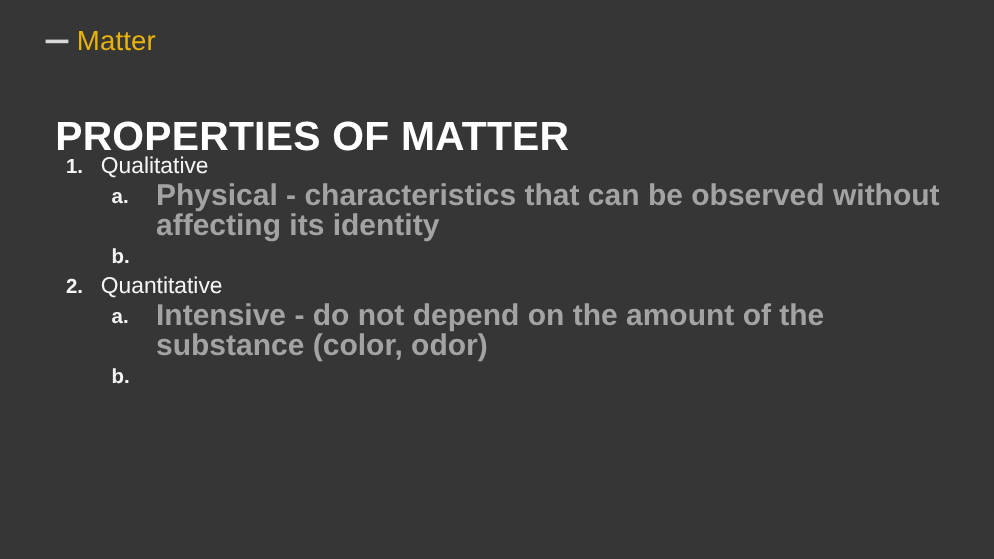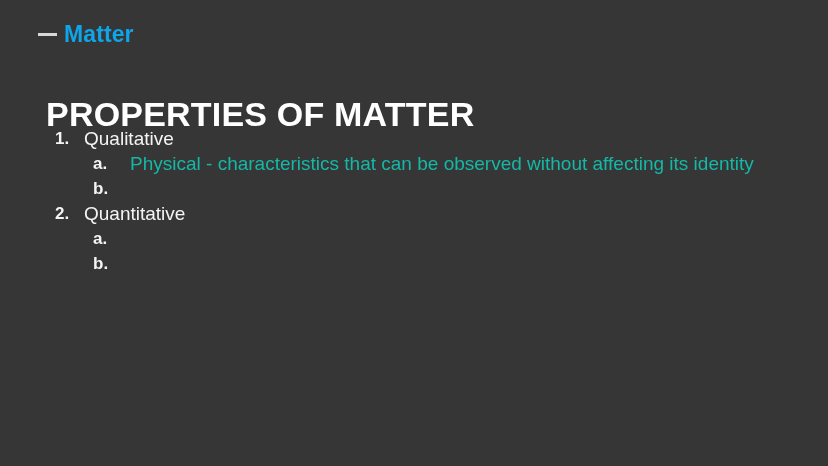--- a/index.html
+++ b/index.html
@@ -33,23 +33,23 @@
     line-height: 1;
   }
   .section-dash {
     display: block;
     width: 19px;
     height: 3px;
     background: #d8d8d8;
     flex: 0 0 auto;
   }
   .section-text {
-    color: #0ea5e9;
+    color: #eab308;
     font-size: 23px;
-    font-weight: bold;
+    font-weight: normal;
     letter-spacing: 0.1px;
     white-space: nowrap;
   }
 
   
   .slide-title {
     position: absolute;
     left: 46px;
     top: 72px;
     color: #ffffff;
@@ -107,23 +107,23 @@
     color: #f4f4f4;
     font-size: 17px;
     font-weight: bold;
     line-height: 25px;
     text-align: left;
     padding-left: 47px;
     box-sizing: border-box;
   }
   .lvl2-text {
     flex: 1 1 auto;
-    color: #14b8a6;
-    font-size: 19px;
-    font-weight: normal;
+    color: #a3a3a3;
+    font-size: 25px;
+    font-weight: bold;
     line-height: 25px;
     max-width: 660px;
   }
 </style>
 </head>
 <body>
 
 <div class="slide">
 
   <div class="section-label">
@@ -151,20 +151,21 @@
     </div>
 
     <div class="lvl1-item">
       <span class="lvl1-marker">2.</span>
       <span class="lvl1-label">Quantitative</span>
     </div>
 
     <div class="lvl2-list">
       <div class="lvl2-item">
         <span class="lvl2-marker">a.</span>
+        <span class="lvl2-text">Intensive - do not depend on the amount of the substance (color, odor)</span>
       </div>
       <div class="lvl2-item">
         <span class="lvl2-marker">b.</span>
       </div>
     </div>
 
   </div>
 </div>
 
 </body></html>

